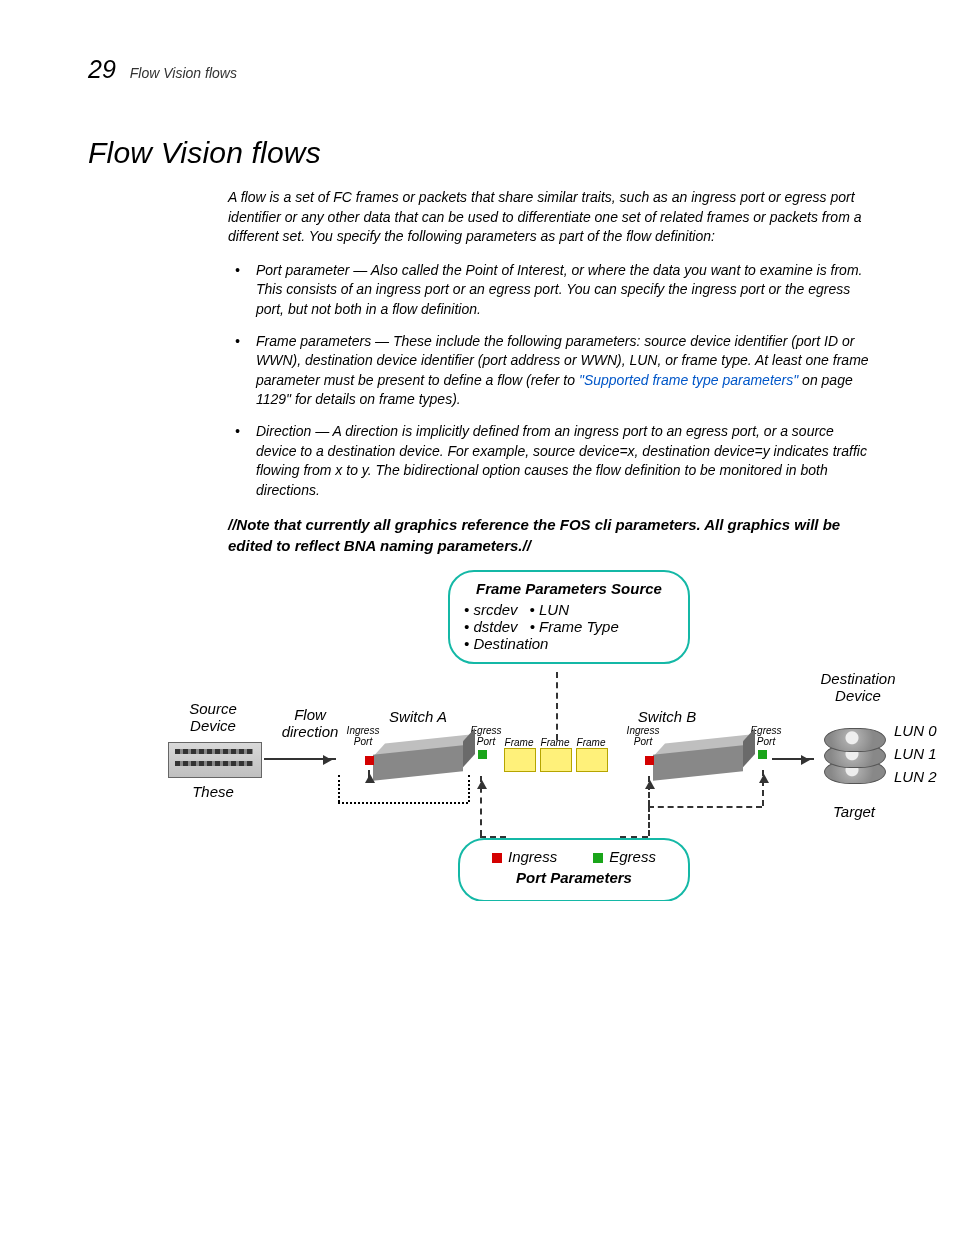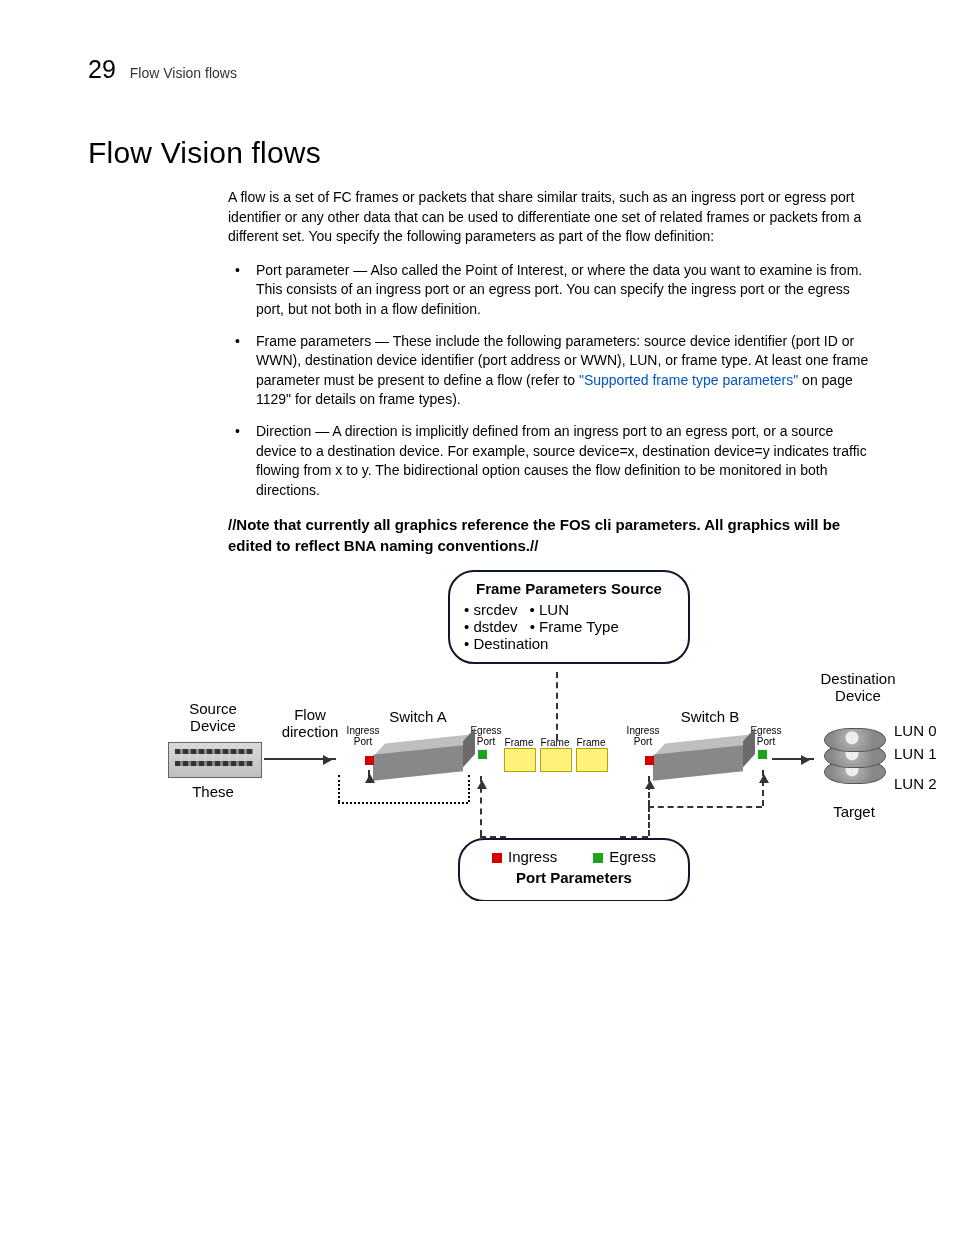--- a/index.html
+++ b/index.html
@@ -1,16 +1,16 @@
 <!DOCTYPE html>
 <html><head>
 <meta charset="utf-8">
 <style>
   html,body{margin:0;padding:0;background:#fff;font-family:Arial,Helvetica,sans-serif;color:#000;}
-  .page{width:954px;height:901px;position:relative;box-sizing:border-box;padding:55px 78px 0 88px;}
+  .page{width:954px;height:901px;position:relative;box-sizing:border-box;padding:55px 78px 0 88px;font-style:italic;}
   .running-head{display:flex;align-items:baseline;gap:14px;margin-bottom:52px;}
   .running-head .chap{font-size:25px;font-weight:400;}
   .running-head .title{font-size:14px;color:#333;}
   h1.section{font-size:30px;font-weight:400;margin:0 0 18px 0;font-family:Arial,Helvetica,sans-serif;letter-spacing:.2px;}
   .body-col{margin-left:140px;font-size:14px;line-height:1.4;}
   .body-col p{margin:0 0 14px 0;}
   ul.b{list-style:none;margin:0 0 14px 0;padding:0;}
   ul.b>li{position:relative;padding-left:28px;margin:0 0 12px 0;}
   ul.b>li::before{content:"•";position:absolute;left:7px;top:0;font-size:14px;}
   a.link{color:#0056c8;text-decoration:none;}
@@ -18,21 +18,21 @@
   .fig-line{margin:0 0 8px 0;}
   .fig-cap{font-size:13px;margin:12px 0 0 140px;}
   .fig-cap b{font-weight:700;margin-right:10px;}
 
   
   .diagram{position:relative;width:760px;height:360px;margin:10px 0 0 80px;font-family:Arial,Helvetica,sans-serif;}
   .dtxt{position:absolute;font-size:15px;color:#000;white-space:nowrap;}
   .dtxt.center{text-align:center;transform:translateX(-50%);}
   .tiny{font-size:10px;}
 
-  .callout{position:absolute;border:2px solid #0f172a;border-radius:26px;background:#fff;padding:8px 14px 10px 14px;}
+  .callout{position:absolute;border:2px solid #14b8a6;border-radius:26px;background:#fff;padding:8px 14px 10px 14px;}
   .callout .ttl{font-weight:700;font-size:15px;text-align:center;margin-bottom:4px;}
   .callout-row{display:flex;gap:12px;font-size:15px;}
   .callout-row span::before{content:"• ";}
   .callout.sub{text-align:center;}
 
   .switch{position:absolute;width:90px;height:26px;transform:skewY(-6deg);}
   .switch .top{position:absolute;left:6px;top:-10px;width:90px;height:12px;background:#bfbfbf;transform:skewX(-45deg);}
   .switch .front{position:absolute;left:0;top:0;width:90px;height:26px;background:#888;}
   .switch .side{position:absolute;left:90px;top:-10px;width:12px;height:26px;background:#6a6a6a;transform:skewY(-45deg);}
   .port{position:absolute;width:9px;height:9px;}
@@ -75,21 +75,21 @@
         <span>Port parameter</span><span> — Also called the Point of Interest, or where the data you want to examine is from. This consists of an ingress port or an egress port. You can specify the ingress port or the egress port, but not both in a flow definition.</span>
       </li>
       <li>
         <span>Frame parameters</span><span> — These include the following parameters: source device identifier (port ID or WWN), destination device identifier (port address or WWN), LUN, or frame type. At least one frame parameter must be present to define a flow (refer to </span><a class="link">"Supported frame type parameters"</a><span> on page 1129" for details on frame types).</span>
       </li>
       <li>
         <span>Direction</span><span> — A direction is implicitly defined from an ingress port to an egress port, or a source device to a destination device. For example, source device=x, destination device=y indicates traffic flowing from x to y. The bidirectional option causes the flow definition to be monitored in both directions.</span>
       </li>
     </ul>
 
-    <p class="note-bold">//Note that currently all graphics reference the FOS cli parameters. All graphics will be edited to reflect BNA naming conventions.//</p>
+    <p class="note-bold">//Note that currently all graphics reference the FOS cli parameters. All graphics will be edited to reflect BNA naming parameters.//</p>
 
   </div>
 
   <div class="diagram">
 
     <div class="callout" style="left:280px;top:0;width:210px;">
       <div class="ttl">Frame Parameters Source</div>
       <div class="callout-row">
         <span>srcdev</span>
         <span>LUN</span>
@@ -126,21 +126,21 @@
     <div class="port in" style="left:197px;top:186px;"></div>
     <div class="port out" style="left:310px;top:180px;"></div>
 
     <div class="frame-box" style="left:336px;top:178px;"></div>
     <div class="frame-box" style="left:372px;top:178px;"></div>
     <div class="frame-box" style="left:408px;top:178px;"></div>
     <div class="dtxt center tiny" style="left:351px;top:167px;">Frame</div>
     <div class="dtxt center tiny" style="left:387px;top:167px;">Frame</div>
     <div class="dtxt center tiny" style="left:423px;top:167px;">Frame</div>
 
-    <div class="dtxt center" style="left:542px;top:138px;">Switch B</div>
+    <div class="dtxt center" style="left:499px;top:138px;">Switch B</div>
     <div class="dtxt center tiny" style="left:475px;top:155px;white-space:pre;">Ingress
 Port</div>
     <div class="dtxt center tiny" style="left:598px;top:155px;white-space:pre;">Egress
 Port</div>
     <div class="switch" style="left:485px;top:180px;">
       <div class="top"></div>
         <div class="front"></div>
         <div class="side"></div>
     </div>
     <div class="port in" style="left:477px;top:186px;"></div>
@@ -151,21 +151,21 @@
     <div class="dtxt center" style="left:690px;top:100px;white-space:pre;text-align:center;">Destination
 Device</div>
     <div class="target" style="left:656px;top:150px;">
       <div class="disk" style="top:40px;"></div>
       <div class="disk" style="top:24px;"></div>
       <div class="disk" style="top:8px;"></div>
     </div>
     <div class="dtxt center" style="left:686px;top:233px;">Target</div>
     <div class="dtxt" style="left:726px;top:152px;">LUN 0</div>
     <div class="dtxt" style="left:726px;top:175px;">LUN 1</div>
-    <div class="dtxt" style="left:726px;top:198px;margin-top:7px;">LUN 2</div>
+    <div class="dtxt" style="left:726px;top:198px;">LUN 2</div>
 
     <div class="callout sub" style="left:290px;top:268px;width:200px;">
       <div style="display:flex;justify-content:space-around;font-size:15px;margin-bottom:4px;">
         <span><span class="legend-sq" style="background:#d40000;"></span><span>Ingress</span></span>
         <span><span class="legend-sq" style="background:#1aa51a;"></span><span>Egress</span></span>
       </div>
       <div class="ttl">Port Parameters</div>
     </div>
 
     <div class="dashv dashup" style="left:312px;top:206px;height:60px;"></div>

